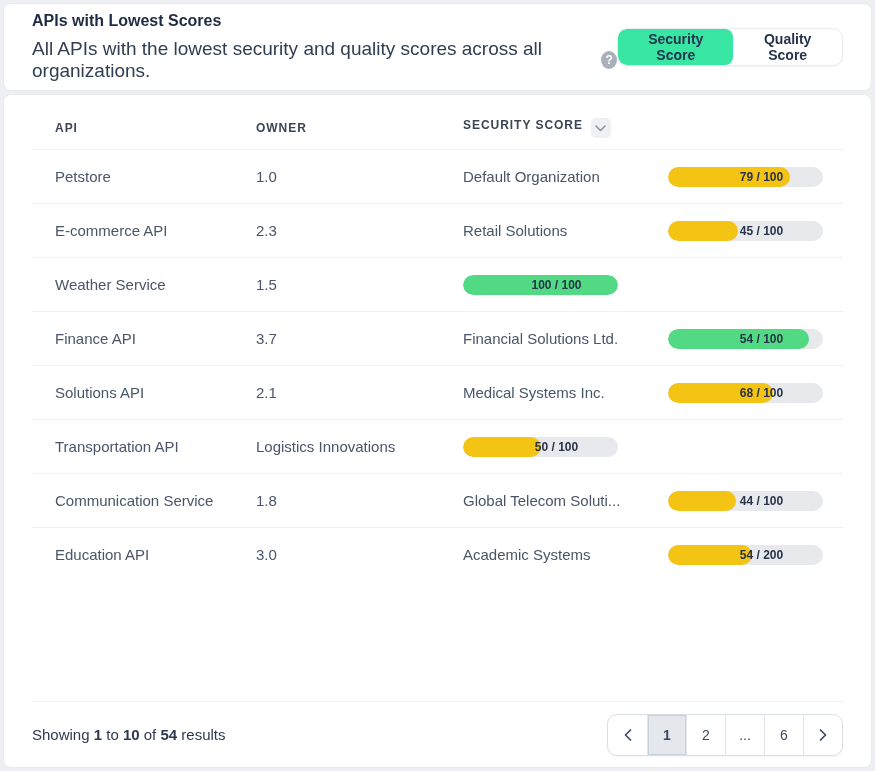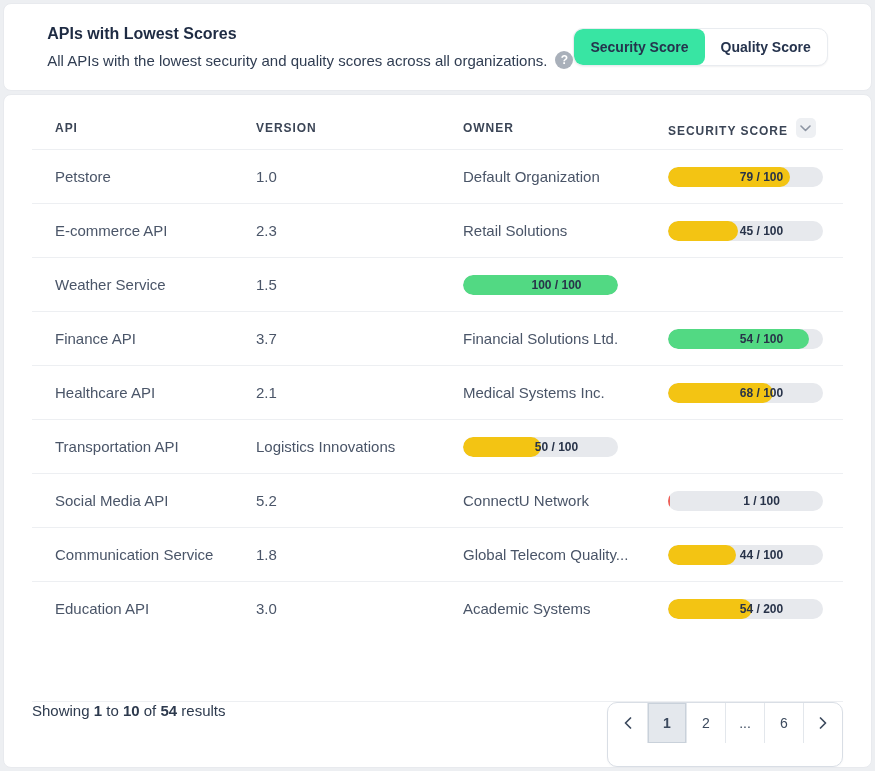--- a/index.html
+++ b/index.html
@@ -20,21 +20,21 @@
     border-radius: 8px;
   }
   
   .header-card {
     flex: 0 0 88px;
     display: flex; align-items: center; justify-content: center;
     padding: 0 28px;
   }
   .hdr-title { font-size: 16px; font-weight: 700; color: #1e2b43; margin-bottom: 8px; }
   .hdr-sub-row { display: flex; align-items: center; gap: 8px; }
-  .hdr-sub { font-size: 15px; color: #303d52; }
+  .hdr-sub { font-size: 19px; color: #303d52; }
   .help-dot {
     width: 18px; height: 18px; border-radius: 50%;
     background: #a9b0ba; color: #ffffff;
     font-size: 12px; font-weight: 700;
     display: inline-flex; align-items: center; justify-content: center;
     cursor: default;
   }
   .toggle {
     display: flex; align-items: stretch;
     background: #ffffff;
@@ -60,21 +60,21 @@
   .t-row {
     display: grid;
     grid-template-columns: 201px 207px 205px 1fr;
     align-items: center;
     padding-left: 23px;
   }
   .thead { height: 42px; }
   .th {
     font-size: 12px; font-weight: 700; letter-spacing: .08em;
     color: #3b4556; text-transform: uppercase;
-    display: flex; align-items: flex-end; gap: 8px;
+    display: flex; align-items: flex-start; gap: 8px;
   }
   .sort-btn {
     width: 20px; height: 20px; border: none; border-radius: 5px;
     background: #eef0f3; cursor: pointer;
     display: inline-flex; align-items: center; justify-content: center;
     color: #8d95a3;
   }
   .tbody .t-row { height: 54px; border-top: 1px solid #edeff2; font-size: 15px; color: #4a5568; }
   .cell { white-space: nowrap; overflow: hidden; text-overflow: ellipsis; padding-right: 14px; }
   
@@ -86,21 +86,21 @@
   .bar-label {
     position: absolute; inset: 0;
     display: flex; align-items: center; justify-content: center;
     font-size: 12px; font-weight: 700; color: #283349; margin-left: 32px;
   }
   
   .footer {
     margin-top: auto;
     border-top: 1px solid #edeff2;
     height: 66px;
-    display: flex; justify-content: space-between;
+    display: flex; align-items: center; justify-content: space-between;
   }
   .showing { font-size: 15px; color: #2d3a4e; }
   .showing b { font-weight: 700; }
   .pagination {
     display: flex;
     border: 1px solid #d9dee5; border-radius: 10px;
     background: #fff; overflow: hidden;
     box-shadow: 0 1px 2px rgba(16,24,40,.04);
   }
   .pg-btn {
@@ -132,23 +132,20 @@
     </div>
   </section>
 
   <section class="card table-card">
 
     <div class="t-row thead">
       <div class="th">
           <span>API</span>
         </div>
       <div class="th">
-          <span>VERSION</span>
-        </div>
-      <div class="th">
           <span>OWNER</span>
         </div>
       <div class="th">
         <span>SECURITY SCORE</span>
         <button class="sort-btn" aria-label="sort">
           <svg width="11" height="7" viewBox="0 0 11 7" fill="none">
               <path d="M1 1l4.5 4.5L10 1" stroke="currentColor" stroke-width="1.6" stroke-linecap="round" stroke-linejoin="round"></path>
             </svg>
         </button>
       </div>
@@ -196,21 +193,21 @@
         <div class="cell">Financial Solutions Ltd.</div>
         <div>
           <div class="bar">
             <div class="bar-fill" style="width: 91%; background: rgb(82, 217, 131);"></div>
             <div class="bar-label">54 / 100</div>
           </div>
         </div>
       </div>
 
       <div class="t-row">
-        <div class="cell">Healthcare API</div>
+        <div class="cell">Solutions API</div>
         <div class="cell">2.1</div>
         <div class="cell">Medical Systems Inc.</div>
         <div>
           <div class="bar">
             <div class="bar-fill" style="width: 68%; background: rgb(243, 196, 19);"></div>
             <div class="bar-label">68 / 100</div>
           </div>
         </div>
       </div>
 
@@ -218,36 +215,25 @@
         <div class="cell">Transportation API</div>
         <div class="cell">Logistics Innovations</div>
         <div>
           <div class="bar">
             <div class="bar-fill" style="width: 50%; background: rgb(243, 196, 19);"></div>
             <div class="bar-label">50 / 100</div>
           </div>
         </div>
       </div>
 
-      <div class="t-row">
-        <div class="cell">Social Media API</div>
-        <div class="cell">5.2</div>
-        <div class="cell">ConnectU Network</div>
-        <div>
-          <div class="bar">
-            <div class="bar-fill" style="width: 1.6%; border-radius: 2px; background: rgb(239, 95, 87);"></div>
-            <div class="bar-label">1 / 100</div>
-          </div>
-        </div>
-      </div>
 
       <div class="t-row">
         <div class="cell">Communication Service</div>
         <div class="cell">1.8</div>
-        <div class="cell">Global Telecom Quality...</div>
+        <div class="cell">Global Telecom Soluti...</div>
         <div>
           <div class="bar">
             <div class="bar-fill" style="width: 44%; background: rgb(243, 196, 19);"></div>
             <div class="bar-label">44 / 100</div>
           </div>
         </div>
       </div>
 
       <div class="t-row">
         <div class="cell">Education API</div>

